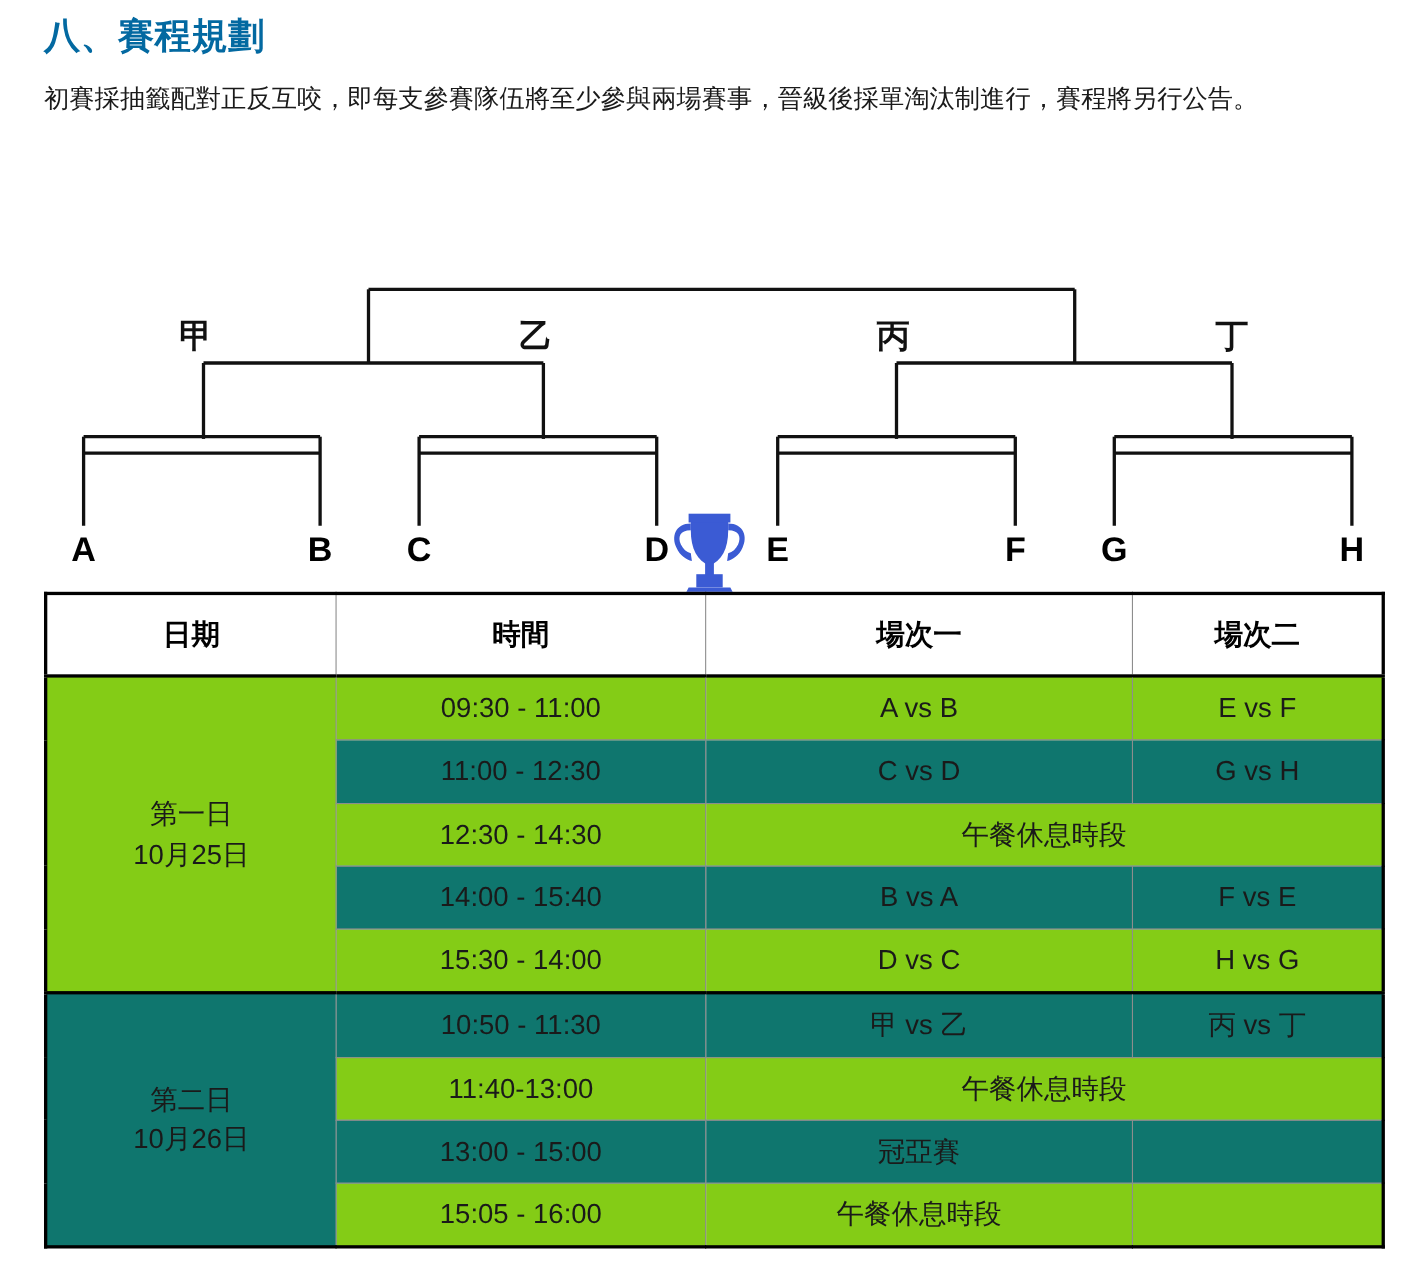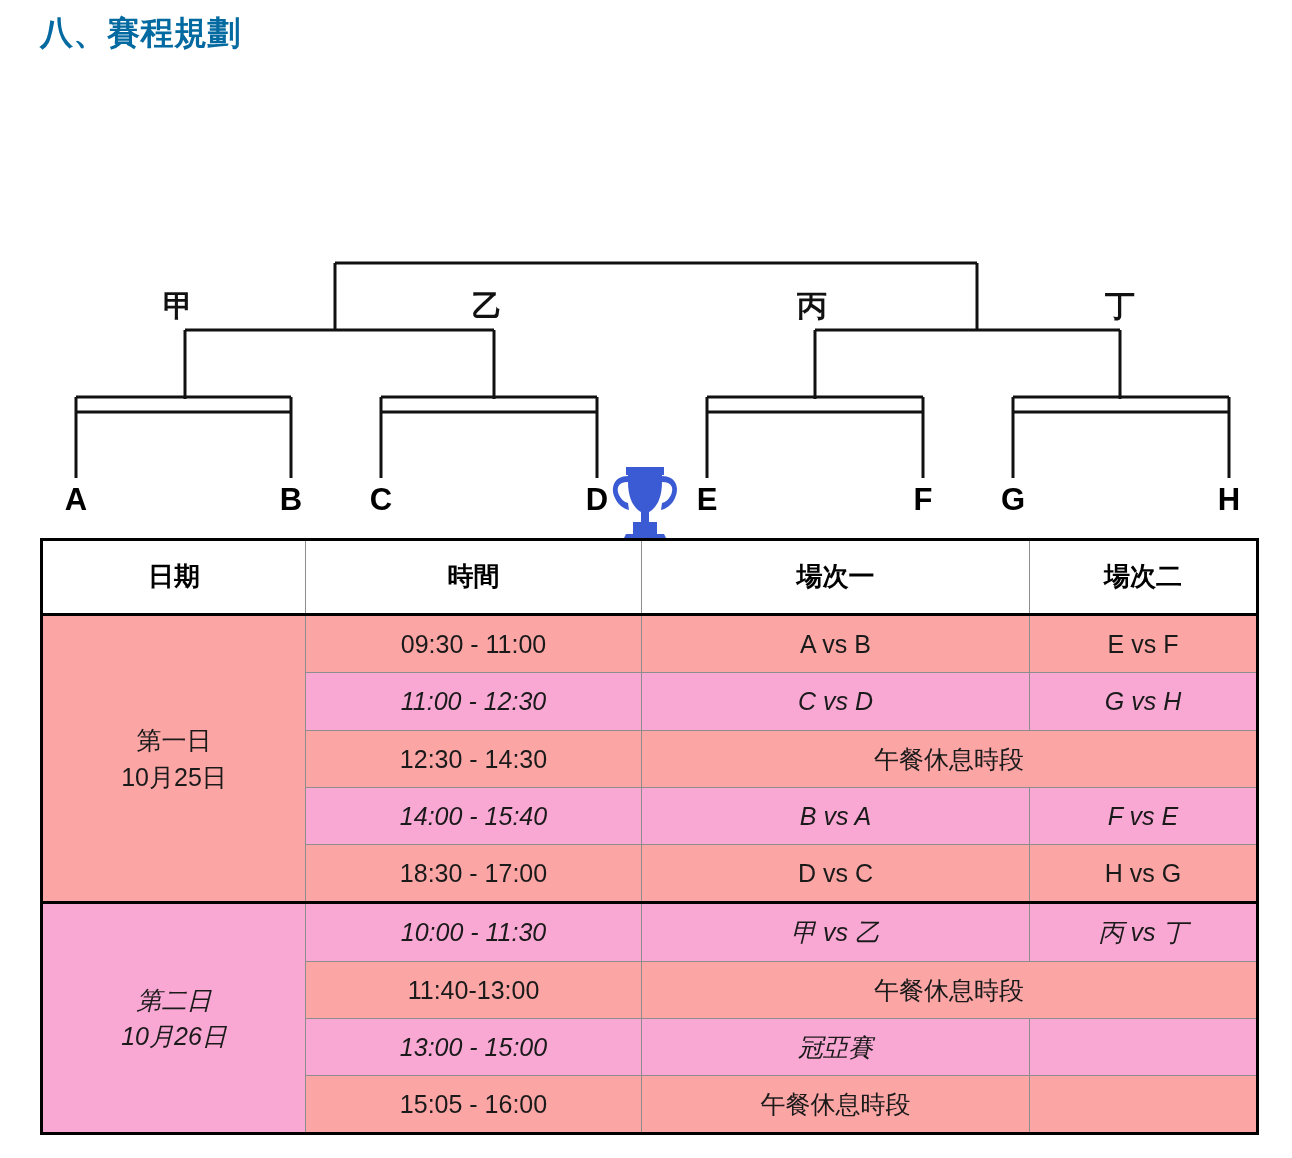--- a/index.html
+++ b/index.html
@@ -113,30 +113,31 @@
   col.c-date  { width: 264px; }
   col.c-time  { width: 336px; }
   col.c-m1    { width: 388px; }
   col.c-m2    { width: 228px; }
 
   td.day-cell {
     font-size: 26px;
     color: #1a1a1a;
     line-height: 1.55;
   }
-  td.shaded-cell { background: #fca5a5; }
-  td.plain-cell  { background: #f9a8d4; font-style: italic; }
+  td.shaded-cell { background: #84cc16; }
+  td.plain-cell  { background: #0f766e; }
   tr.day-start > td { border-top: 3px solid #000000; }
   .nowrap { white-space: nowrap; }
 </style>
 </head>
 <body>
 
 <div class="doc">
   <h1 class="page-title">八、賽程規劃</h1>
+  <p class="intro">初賽採抽籤配對正反互咬，即每支參賽隊伍將至少參與兩場賽事，晉級後採單淘汰制進行，賽程將另行公告。</p>
 </div>
 
 <div class="bracket-wrap">
 
   <svg class="bracket-svg" width="1292" height="300" viewBox="0 0 1292 300" aria-hidden="true">
     <g stroke="#111111" fill="none" stroke-width="3">
 
       <path d="M335,41 L977,41"></path>
 
       <path d="M335,41 L335,108"></path>
@@ -244,31 +245,31 @@
       <tr>
         <td class="shaded-cell">12:30 - 14:30</td>
         <td class="shaded-cell" colspan="2">午餐休息時段</td>
       </tr>
       <tr>
         <td class="plain-cell">14:00 - 15:40</td>
         <td class="plain-cell">B vs A</td>
         <td class="plain-cell">F vs E</td>
       </tr>
       <tr>
-        <td class="shaded-cell">18:30 - 17:00</td>
+        <td class="shaded-cell">15:30 - 14:00</td>
         <td class="shaded-cell">D vs C</td>
         <td class="shaded-cell">H vs G</td>
       </tr>
 
       <tr class="day-start">
         <td class="day-cell plain-cell" rowspan="4">
           <span class="nowrap">第二日</span><br>
           <span class="nowrap">10月26日</span>
         </td>
-        <td class="plain-cell">10:00 - 11:30</td>
+        <td class="plain-cell">10:50 - 11:30</td>
         <td class="plain-cell">甲 vs 乙</td>
         <td class="plain-cell">丙 vs 丁</td>
       </tr>
       <tr>
         <td class="shaded-cell">11:40-13:00</td>
         <td class="shaded-cell" colspan="2">午餐休息時段</td>
       </tr>
       <tr>
         <td class="plain-cell">13:00 - 15:00</td>
         <td class="plain-cell">冠亞賽</td>

